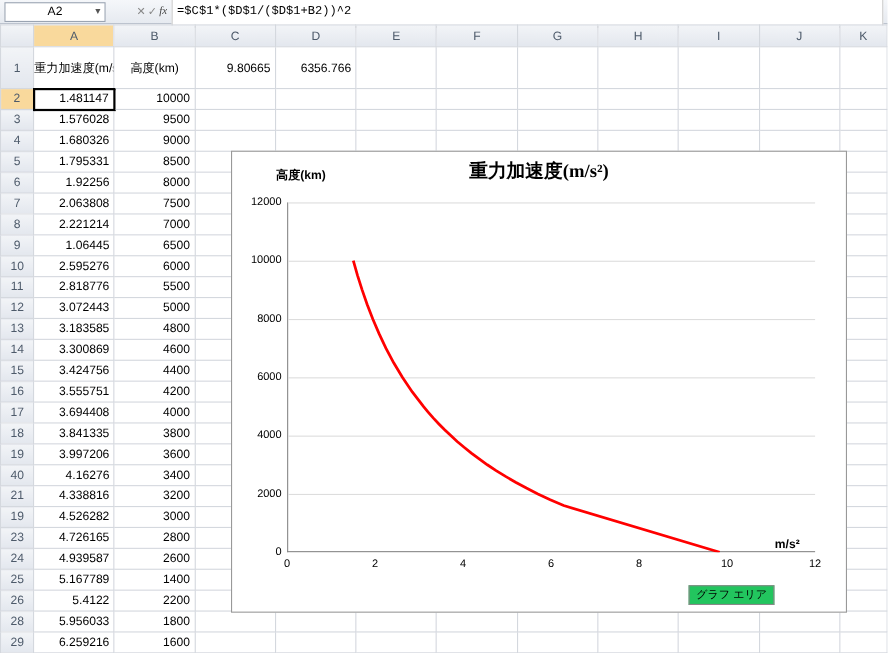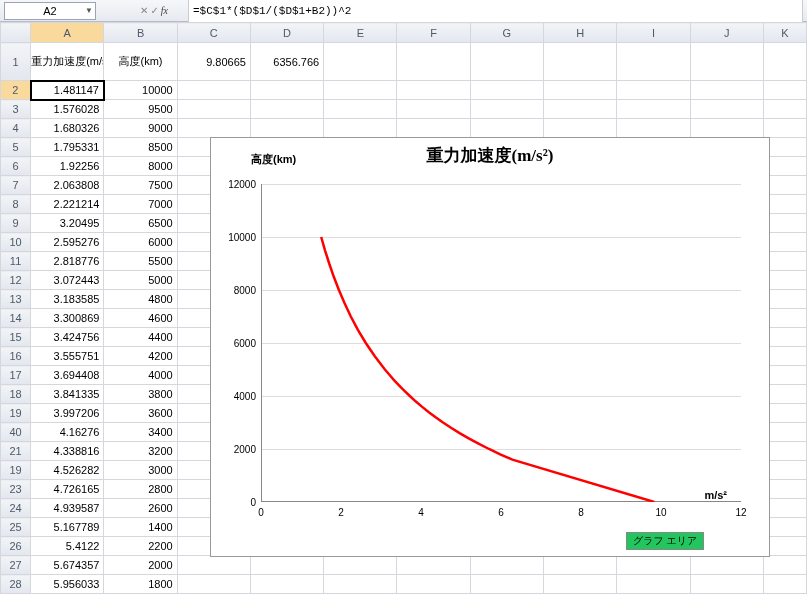--- a/index.html
+++ b/index.html
@@ -1,18 +1,18 @@
 <!DOCTYPE html>
 <html><head>
 <meta charset="utf-8">
 <style>
   * { box-sizing: border-box; margin: 0; padding: 0; }
   body { font-family: "MS PGothic", Arial, sans-serif; font-size: 11px; background: #fff; overflow: hidden; width: 807px; height: 594px; position: relative; }
   
-  .namebox-bar { height: 22px; background: linear-gradient(#f5f7fa,#e6eaf0); border-bottom: 1px solid #b5bdc9; display: flex; align-items: center; padding: 0 4px; gap: 20px; }
+  .namebox-bar { height: 22px; background: linear-gradient(#f5f7fa,#e6eaf0); border-bottom: 1px solid #b5bdc9; display: flex; align-items: center; padding: 0 4px; gap: 4px; }
   .namebox { width: 92px; height: 18px; background: #fff; border: 1px solid #9aa4b2; display: flex; align-items: center; justify-content: center; font-size: 11px; position: relative; }
   .namebox .dd { position: absolute; right: 2px; font-size: 8px; color: #555;}
   .fx-icon { width: 52px; height: 18px; display: flex; align-items: center; justify-content:flex-end; gap:2px; color:#888; font-size:10px;}
   .fx-icon .fx { font-style: italic; font-family: "Times New Roman"; color:#444;text-align:right;}
   .formula-bar { flex: 1; height: 28px; background: #fff; border: 1px solid #ccc; display: flex; align-items: center; padding: 0 4px; font-size: 11px; font-family: Liberation Mono, monospace; }
   
   .grid-wrap { position: relative; width: 807px; height: 572px; overflow: hidden; }
   .grid { border-collapse: collapse; table-layout: fixed; width: 807px; }
   .grid th, .grid td { border: 1px solid #d4d8de; padding: 0; height: 19px; font-size: 11px; text-align: center; overflow: hidden; white-space: nowrap; }
   .grid th { background: linear-gradient(#f2f4f7,#e3e7ee); color: #4d5a6a; font-weight: normal; }
@@ -196,21 +196,21 @@
           <td class="data"></td>
           <td class="data"></td>
           <td class="data"></td>
           <td class="data"></td>
           <td class="data"></td>
           <td class="data"></td>
           <td class="data"></td>
         </tr>
         <tr>
           <td class="rowhdr">9</td>
-          <td class="data">3.20495</td>
+          <td class="data">1.06445</td>
           <td class="data">6500</td>
           <td class="data"></td>
           <td class="data"></td>
           <td class="data"></td>
           <td class="data"></td>
           <td class="data"></td>
           <td class="data"></td>
           <td class="data"></td>
           <td class="data"></td>
           <td class="data"></td>
@@ -436,34 +436,20 @@
           <td class="data"></td>
           <td class="data"></td>
           <td class="data"></td>
           <td class="data"></td>
           <td class="data"></td>
         </tr>
         <tr>
           <td class="rowhdr">26</td>
           <td class="data">5.4122</td>
           <td class="data">2200</td>
-          <td class="data"></td>
-          <td class="data"></td>
-          <td class="data"></td>
-          <td class="data"></td>
-          <td class="data"></td>
-          <td class="data"></td>
-          <td class="data"></td>
-          <td class="data"></td>
-          <td class="data"></td>
-        </tr>
-        <tr>
-          <td class="rowhdr">27</td>
-          <td class="data">5.674357</td>
-          <td class="data">2000</td>
           <td class="data"></td>
           <td class="data"></td>
           <td class="data"></td>
           <td class="data"></td>
           <td class="data"></td>
           <td class="data"></td>
           <td class="data"></td>
           <td class="data"></td>
           <td class="data"></td>
         </tr>

